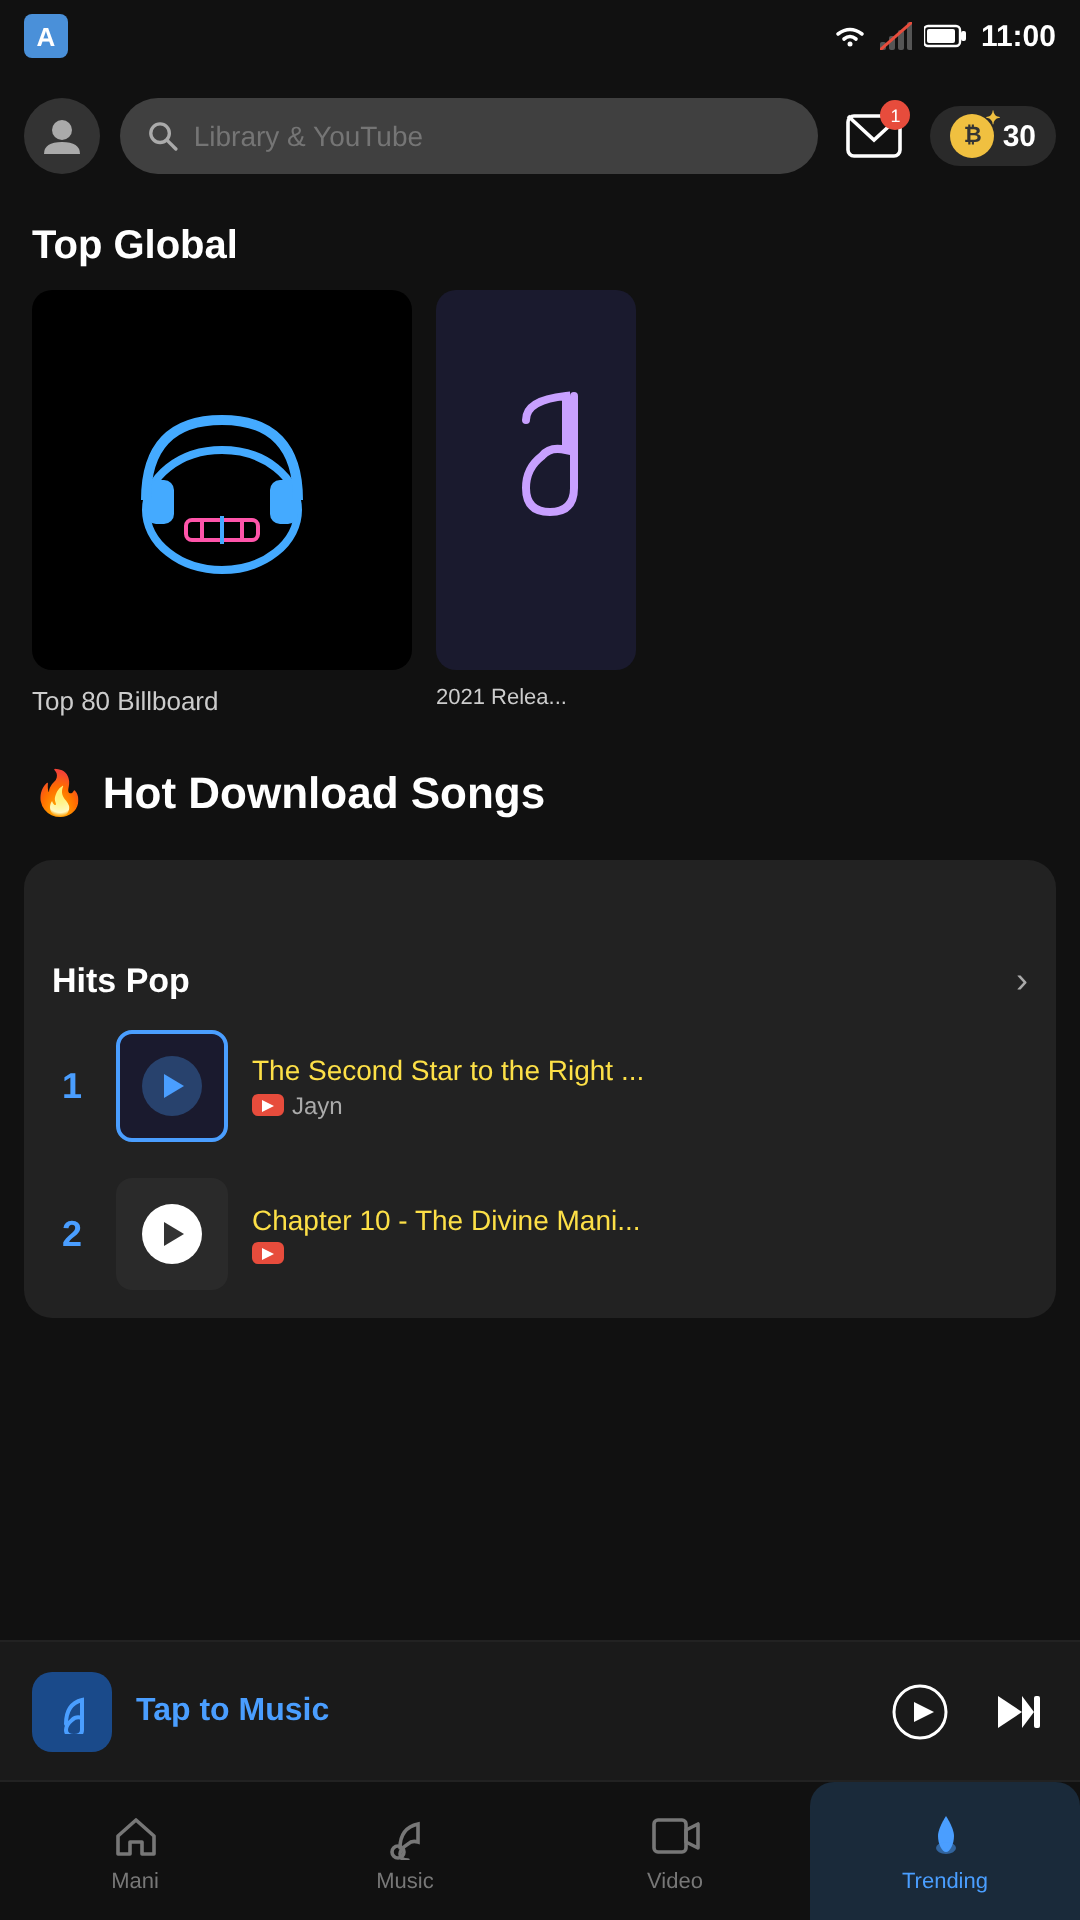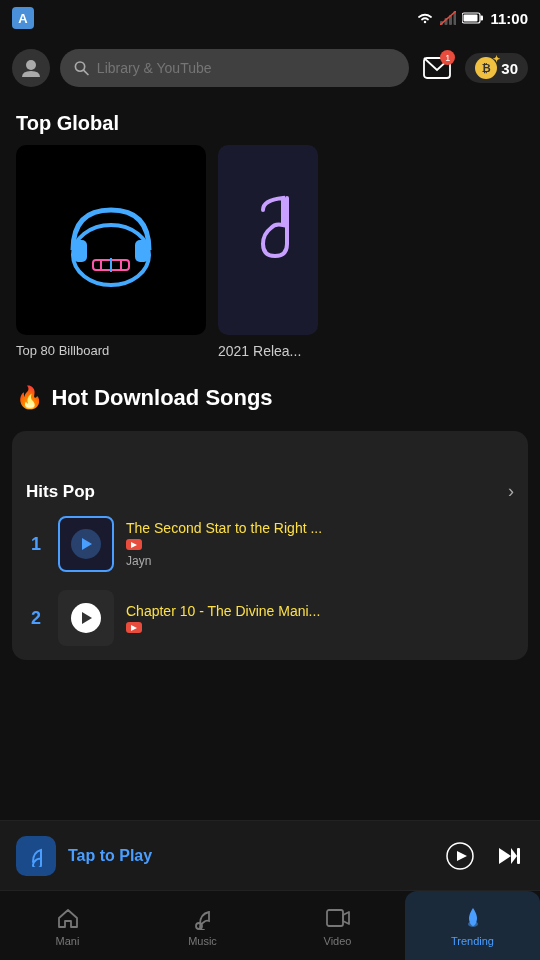--- a/index.html
+++ b/index.html
@@ -219,25 +219,24 @@
     }
     .track-info { flex: 1; overflow: hidden; }
     .track-name {
       font-size: 14px;
       color: #fde047;
       white-space: nowrap;
       overflow: hidden;
       text-overflow: ellipsis;
     }
     .track-artist {
-      display: flex; align-items: flex-start; gap: 4px;
+      display: flex; align-items: center; gap: 4px;
       margin-top: 3px;
       font-size: 12px;
       color: #aaa;
-      flex-direction: column;
     }
     .yt-icon-small {
       width: 16px; height: 11px;
       background: #e74c3c;
       border-radius: 3px;
       display: flex; align-items: center; justify-content: center;
     }
     .yt-icon-small::after {
       content: '';
       border-left: 6px solid #fff;
@@ -427,21 +426,21 @@
         <div class="carousel-label">Top 80 Billboard</div>
       </div>
 
 
       <div class="partial-card">
         <div class="partial-thumb">
           <svg width="70" height="100" viewBox="0 0 70 100">
             <path d="M30 20 Q30 10 50 8 L50 35 Q42 33 38 38 Q30 44 30 54 Q30 66 42 66 Q54 66 54 54 L54 8" fill="none" stroke="#c8a0ff" stroke-width="4" stroke-linecap="round"></path>
           </svg>
         </div>
-        <div class="carousel-label" style="font-size:14px;">2021 Relea...</div>
+        <div class="carousel-label" style="font-size:11px;">2021 Relea...</div>
       </div>
     </div>
   </div>
 
   <div class="section-hot">
     <div class="hot-title">
       <span>🔥</span>
       <span>Hot Download Songs</span>
     </div>
   </div>
@@ -485,21 +484,21 @@
   </div>
 
 </div>
 
 <div class="now-playing">
   <div class="np-music-icon">
     <svg width="22" height="22" viewBox="0 0 22 22">
       <path d="M8 17 Q8 7 16 5 L16 14 Q13 13 11 15 Q8 17.5 8 20 Q8 23 12 23 Q16 23 16 20 L16 5" fill="none" stroke="#4a9eff" stroke-width="2" stroke-linecap="round"></path>
     </svg>
   </div>
-  <span class="np-label">Tap to Play</span>
+  <span class="np-label">Tap to Music</span>
   <div class="np-controls">
     <div class="np-play">
       <svg width="28" height="28" viewBox="0 0 28 28">
         <circle cx="14" cy="14" r="13" fill="none" stroke="#fff" stroke-width="1.5"></circle>
         <polygon points="11,9 11,19 21,14" fill="#fff"></polygon>
       </svg>
     </div>
     <div class="np-next">
       <svg width="26" height="26" viewBox="0 0 26 26">
         <polygon points="4,5 4,21 16,13" fill="#fff"></polygon>

